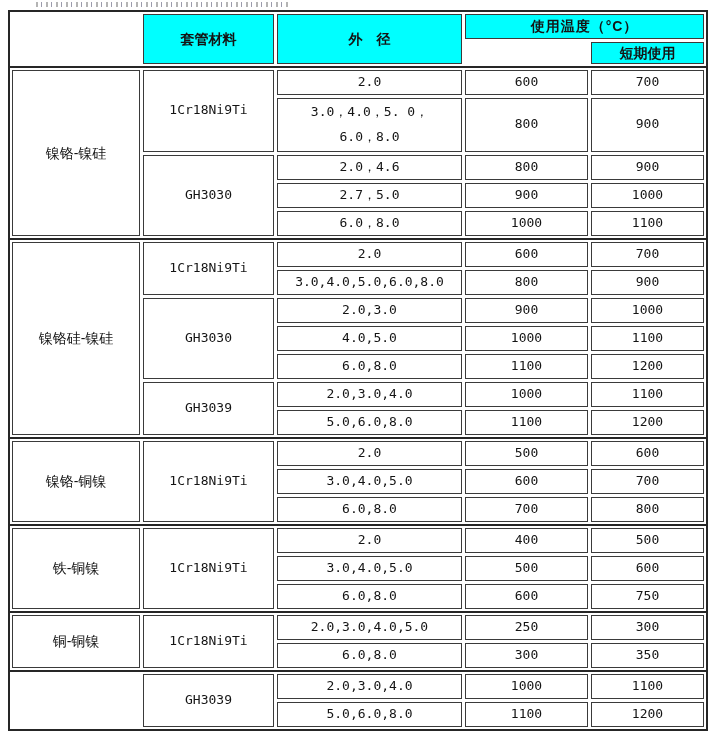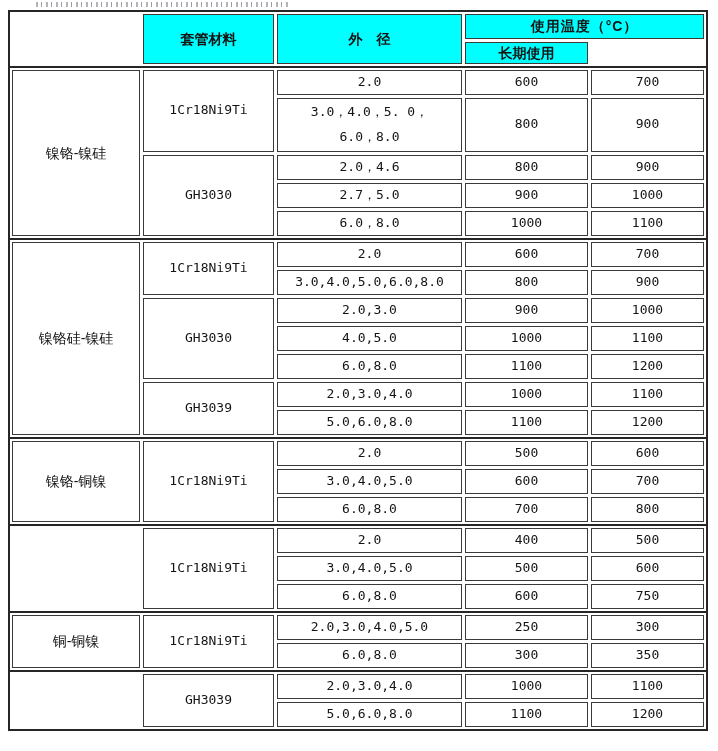--- a/index.html
+++ b/index.html
@@ -39,21 +39,21 @@
 <body>
 
 <div class="top-strip"></div>
 
 <div class="tbl">
 
   <div class="group header">
     <div class="cell cjk" style="grid-column:2;grid-row:1 / span 2">套管材料</div>
     <div class="cell cjk" style="grid-column:3;grid-row:1 / span 2">外　径</div>
     <div class="cell cjk temp-cell" style="grid-column:4 / span 2;grid-row:1">使用温度（°C）</div>
-    <div class="cell cjk" style="grid-column:4;grid-row:2">长期使用</div>
+    <div class="cell cjk" style="grid-column:5;grid-row:2">短期使用</div>
   </div>
 
   <div class="group">
     <div class="cell cjk" style="grid-column:1;grid-row:1 / span 5">镍铬-镍硅</div>
     <div class="cell mono" style="grid-column:2;grid-row:1 / span 2">1Cr18Ni9Ti</div>
     <div class="cell mono" style="grid-column:3;grid-row:1">2.0</div>
     <div class="cell mono" style="grid-column:4;grid-row:1">600</div>
     <div class="cell mono" style="grid-column:5;grid-row:1">700</div>
     <div class="cell mono pre" style="grid-column:3;grid-row:2">3.0，4.0，5. 0，
 6.0，8.0</div>
@@ -107,20 +107,21 @@
     <div class="cell mono" style="grid-column:5;grid-row:1">600</div>
     <div class="cell mono" style="grid-column:3;grid-row:2">3.0,4.0,5.0</div>
     <div class="cell mono" style="grid-column:4;grid-row:2">600</div>
     <div class="cell mono" style="grid-column:5;grid-row:2">700</div>
     <div class="cell mono" style="grid-column:3;grid-row:3">6.0,8.0</div>
     <div class="cell mono" style="grid-column:4;grid-row:3">700</div>
     <div class="cell mono" style="grid-column:5;grid-row:3">800</div>
   </div>
 
   <div class="group">
+    <div class="cell cjk" style="grid-column:1;grid-row:1 / span 3">铁-铜镍</div>
     <div class="cell mono" style="grid-column:2;grid-row:1 / span 3">1Cr18Ni9Ti</div>
     <div class="cell mono" style="grid-column:3;grid-row:1">2.0</div>
     <div class="cell mono" style="grid-column:4;grid-row:1">400</div>
     <div class="cell mono" style="grid-column:5;grid-row:1">500</div>
     <div class="cell mono" style="grid-column:3;grid-row:2">3.0,4.0,5.0</div>
     <div class="cell mono" style="grid-column:4;grid-row:2">500</div>
     <div class="cell mono" style="grid-column:5;grid-row:2">600</div>
     <div class="cell mono" style="grid-column:3;grid-row:3">6.0,8.0</div>
     <div class="cell mono" style="grid-column:4;grid-row:3">600</div>
     <div class="cell mono" style="grid-column:5;grid-row:3">750</div>

